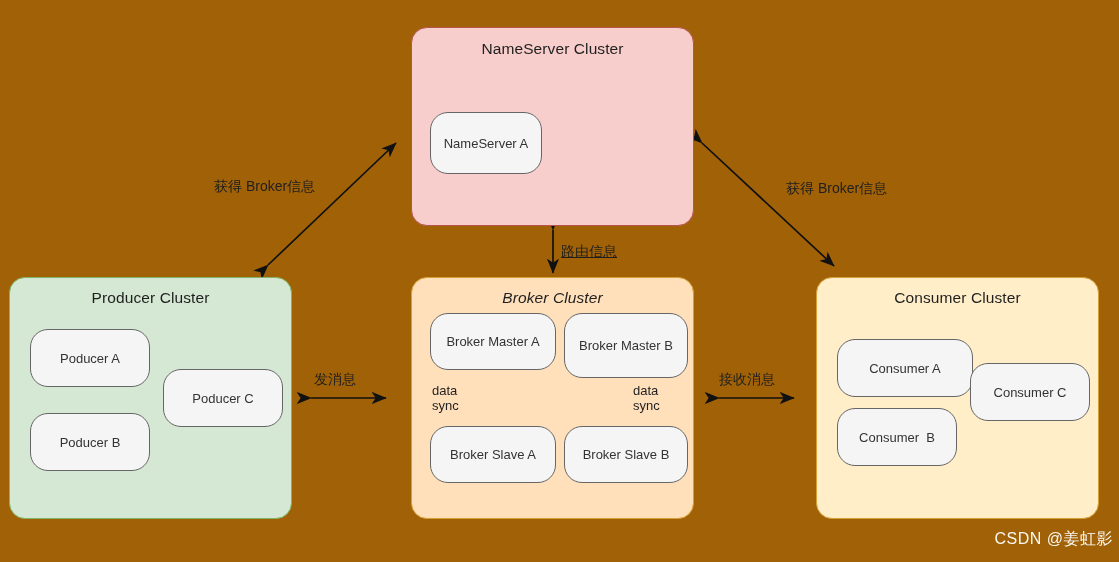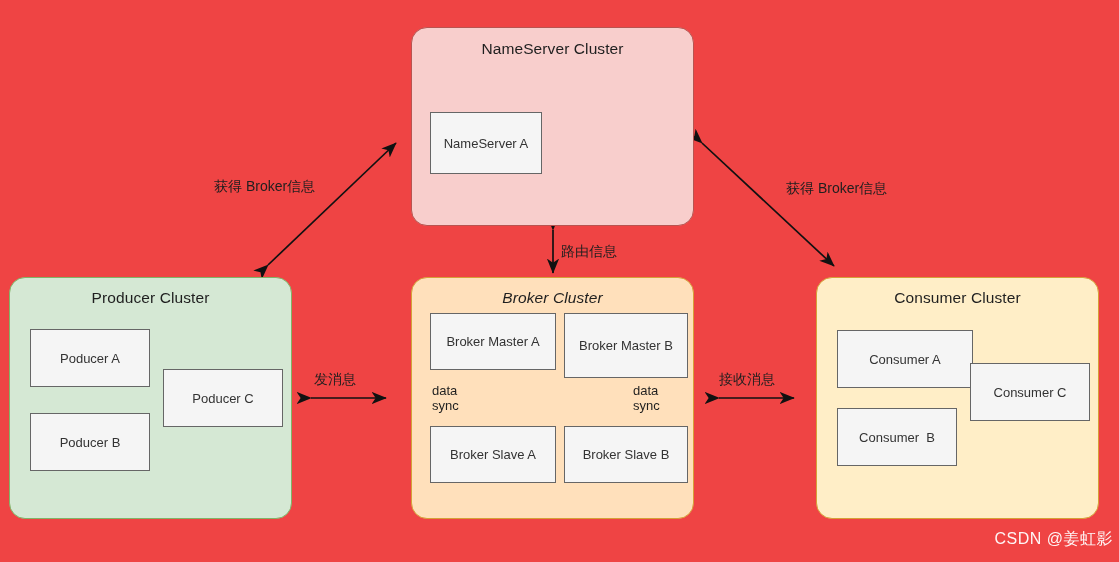--- a/index.html
+++ b/index.html
@@ -4,21 +4,21 @@
 <style>
   html, body {
     margin: 0;
     padding: 0;
     background: #ffffff;
   }
   #canvas {
     position: relative;
     width: 1119px;
     height: 562px;
-    background: #ef4444;
+    background: #a16207;
     font-family: "Liberation Sans", "DejaVu Sans", sans-serif;
     overflow: hidden;
   }
 
   
   .cluster {
     position: absolute;
     border-radius: 16px;
     box-sizing: border-box;
   }
@@ -58,21 +58,21 @@
     background: #ffeec7;
     border: 1.4px solid #d6a038;
   }
   .cluster-consumer .cluster-title { top: 11px; }
 
   
   .node {
     position: absolute;
     background: #f5f5f5;
     border: 1.3px solid #666666;
-    border-radius: 0;
+    border-radius: 18px;
     box-sizing: border-box;
     display: flex;
     align-items: center;
     justify-content: center;
     font-size: 13px;
     color: #333333;
     text-align: center;
     white-space: pre;
   }
 
@@ -155,30 +155,30 @@
 
   <div class="cluster cluster-producer">
     <div class="cluster-title">Producer Cluster</div>
     <div class="node" style="left:20px; top:51px; width:120px; height:58px;">Poducer A</div>
     <div class="node" style="left:20px; top:135px; width:120px; height:58px;">Poducer B</div>
     <div class="node" style="left:153px; top:91px; width:120px; height:58px;">Poducer C</div>
   </div>
 
   <div class="cluster cluster-consumer">
     <div class="cluster-title">Consumer Cluster</div>
-    <div class="node" style="left:20px; top:52px; width:136px; height:58px;">Consumer A</div>
+    <div class="node" style="left:20px; top:61px; width:136px; height:58px;">Consumer A</div>
     <div class="node" style="left:20px; top:130px; width:120px; height:58px;">Consumer  B</div>
     <div class="node" style="left:153px; top:85px; width:120px; height:58px;">Consumer C</div>
   </div>
 
   <div class="edge-label" style="left:214px; top:178px;">获得 Broker信息</div>
 
   <div class="edge-label" style="left:786px; top:180px;">获得 Broker信息</div>
 
-  <div class="edge-label" style="left:561px; top:243px;">路由信息</div>
+  <div class="edge-label" style="left:561px; top:243px;text-decoration:underline;">路由信息</div>
 
   <div class="edge-label" style="left:314px; top:371px;">发消息</div>
 
   <div class="edge-label" style="left:719px; top:371px;">接收消息</div>
 
   <div class="watermark">CSDN @姜虹影</div>
 
 </div>
 
 </body></html>

